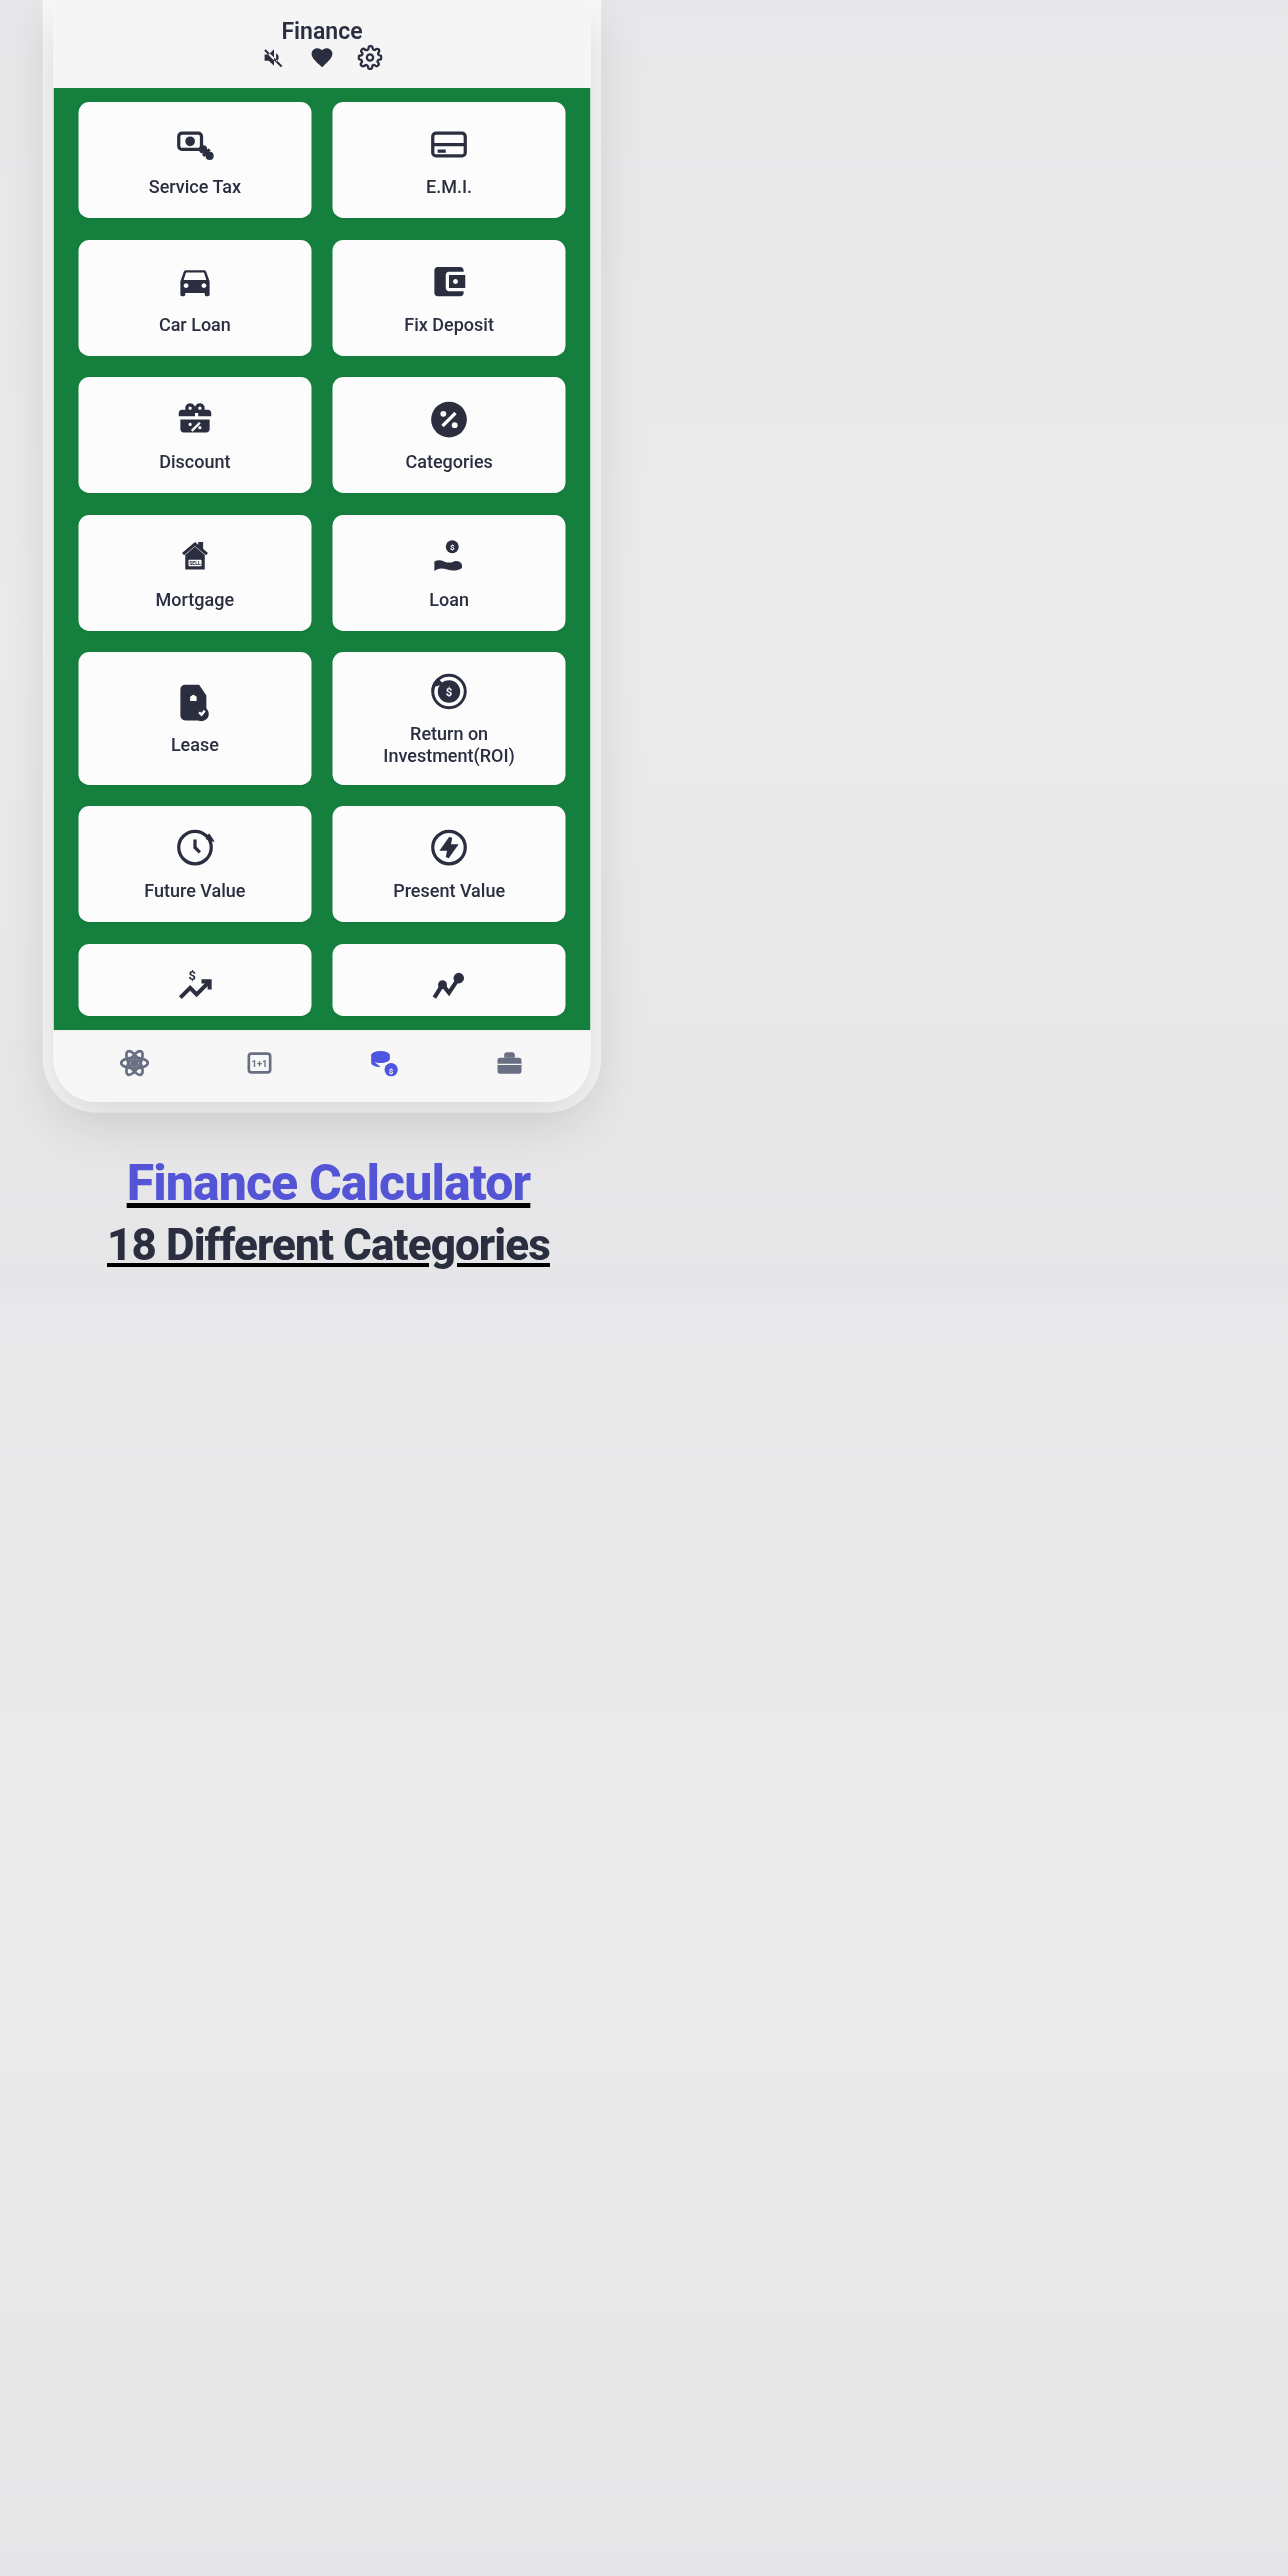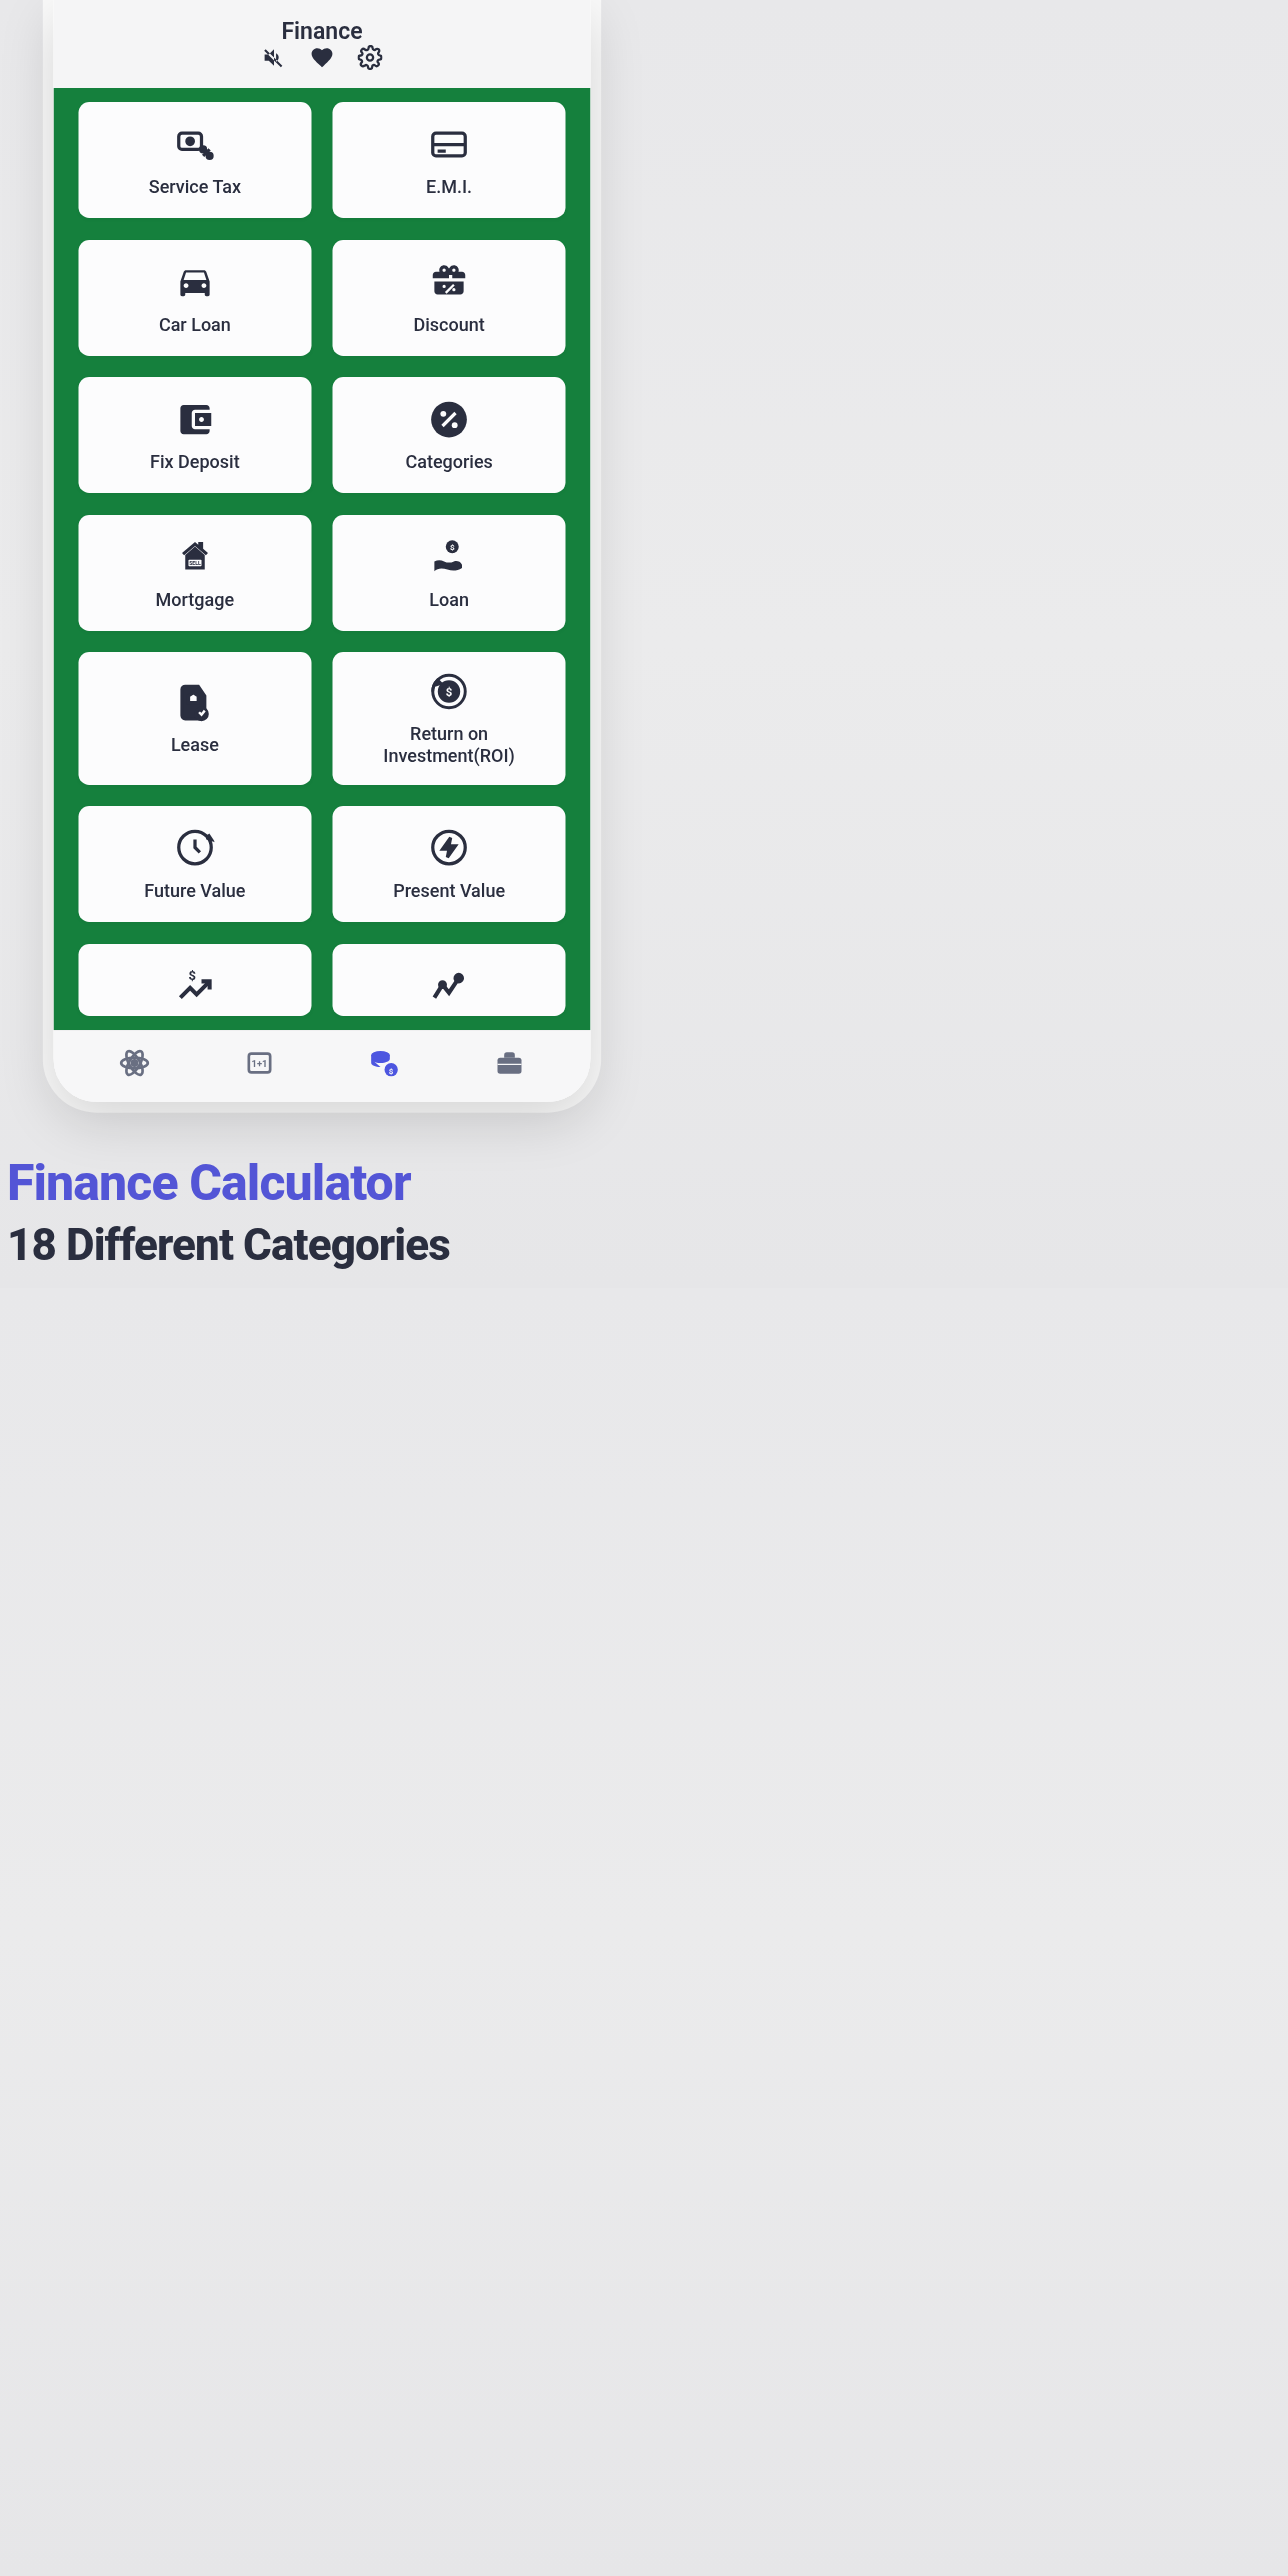--- a/index.html
+++ b/index.html
@@ -115,23 +115,24 @@
   justify-content: center;
   color: #696f82;
   cursor: pointer;
 }
 .nav-item.active {
   color: #4d56e0;
 }
 .promo-text {
   position: absolute;
   top: 1154px;
-  left: 7px;
+  left: 13px;
   right: 0;
-  text-align: left;
+  text-align: center;
+  text-decoration: underline;
 }
 .promo-title {
   font-size: 50px;
   font-weight: 800;
   color: #5355d6;
   margin-bottom: 7.2px;
   letter-spacing: -0.9px;
 }
 .promo-subtitle {
   font-size: 44px;
@@ -203,34 +204,34 @@
           <svg viewBox="0 0 24 24" fill="currentColor">
               <path d="M18.92 6.01C18.72 5.42 18.16 5 17.5 5h-11c-.66 0-1.21.42-1.42 1.01L3 12v8c0 .55.45 1 1 1h1c.55 0 1-.45 1-1v-1h12v1c0 .55.45 1 1 1h1c.55 0 1-.45 1-1v-8l-2.08-5.99zM6.5 16c-.83 0-1.5-.67-1.5-1.5S5.67 13 6.5 13s1.5.67 1.5 1.5S7.33 16 6.5 16zm11 0c-.83 0-1.5-.67-1.5-1.5s.67-1.5 1.5-1.5 1.5.67 1.5 1.5-.67 1.5-1.5 1.5zM5 11l1.5-4.5h11L19 11H5z"></path>
             </svg>
         </div>
         <div class="card-label">Car Loan</div>
       </div>
 
       <div class="card">
         <div class="card-icon">
           <svg viewBox="0 0 24 24" fill="currentColor">
+              <path d="M21 18v1c0 1.1-.9 2-2 2H5c-1.11 0-2-.9-2-2V5c0-1.1.89-2 2-2h14c1.1 0 2 .9 2 2v1h-9c-1.11 0-2 .9-2 2v8c0 1.1.89 2 2 2h9zm-9-2h10V8H12v8zm4-2.5c-.83 0-1.5-.67-1.5-1.5s.67-1.5 1.5-1.5 1.5.67 1.5 1.5-.67 1.5-1.5 1.5z"></path>
+            </svg>
+        </div>
+        <div class="card-label">Fix Deposit</div>
+      </div>
+
+      <div class="card">
+        <div class="card-icon">
+          <svg viewBox="0 0 24 24" fill="currentColor">
               <path d="M20 6h-2.18c.11-.31.18-.65.18-1 0-1.66-1.34-3-3-3-1.05 0-1.96.54-2.5 1.35l-.5.67-.5-.68C10.96 2.54 10.05 2 9 2 7.34 2 6 3.34 6 5c0 .35.07.69.18 1H4c-1.11 0-2 .89-2 2v2h10V8h2v2h8V8c0-1.11-.89-2-2-2zm-5-2c.55 0 1 .45 1 1s-.45 1-1 1-1-.45-1-1 .45-1 1-1zM9 4c.55 0 1 .45 1 1s-.45 1-1 1-1-.45-1-1 .45-1 1-1z"></path>
               <path d="M3 12v6c0 1.1.9 2 2 2h14c1.1 0 2-.9 2-2v-6H3zm6 2a1 1 0 110 2 1 1 0 010-2zm6 4a1 1 0 110-2 1 1 0 010 2zm-5.5.5l5-5 1 1-5 5-1-1z"></path>
             </svg>
         </div>
         <div class="card-label">Discount</div>
-      </div>
-
-      <div class="card">
-        <div class="card-icon">
-          <svg viewBox="0 0 24 24" fill="currentColor">
-              <path d="M21 18v1c0 1.1-.9 2-2 2H5c-1.11 0-2-.9-2-2V5c0-1.1.89-2 2-2h14c1.1 0 2 .9 2 2v1h-9c-1.11 0-2 .9-2 2v8c0 1.1.89 2 2 2h9zm-9-2h10V8H12v8zm4-2.5c-.83 0-1.5-.67-1.5-1.5s.67-1.5 1.5-1.5 1.5.67 1.5 1.5-.67 1.5-1.5 1.5z"></path>
-            </svg>
-        </div>
-        <div class="card-label">Fix Deposit</div>
       </div>
 
       <div class="card">
         <div class="card-icon">
           <svg viewBox="0 0 24 24" fill="currentColor">
               <circle cx="12" cy="12" r="11"></circle>
               <circle cx="8.5" cy="8.5" r="1.8" fill="#fcfcfd"></circle>
               <circle cx="15.5" cy="15.5" r="1.8" fill="#fcfcfd"></circle>
               <line x1="16" y1="8" x2="8" y2="16" stroke="#fcfcfd" stroke-width="2"></line>
             </svg>

